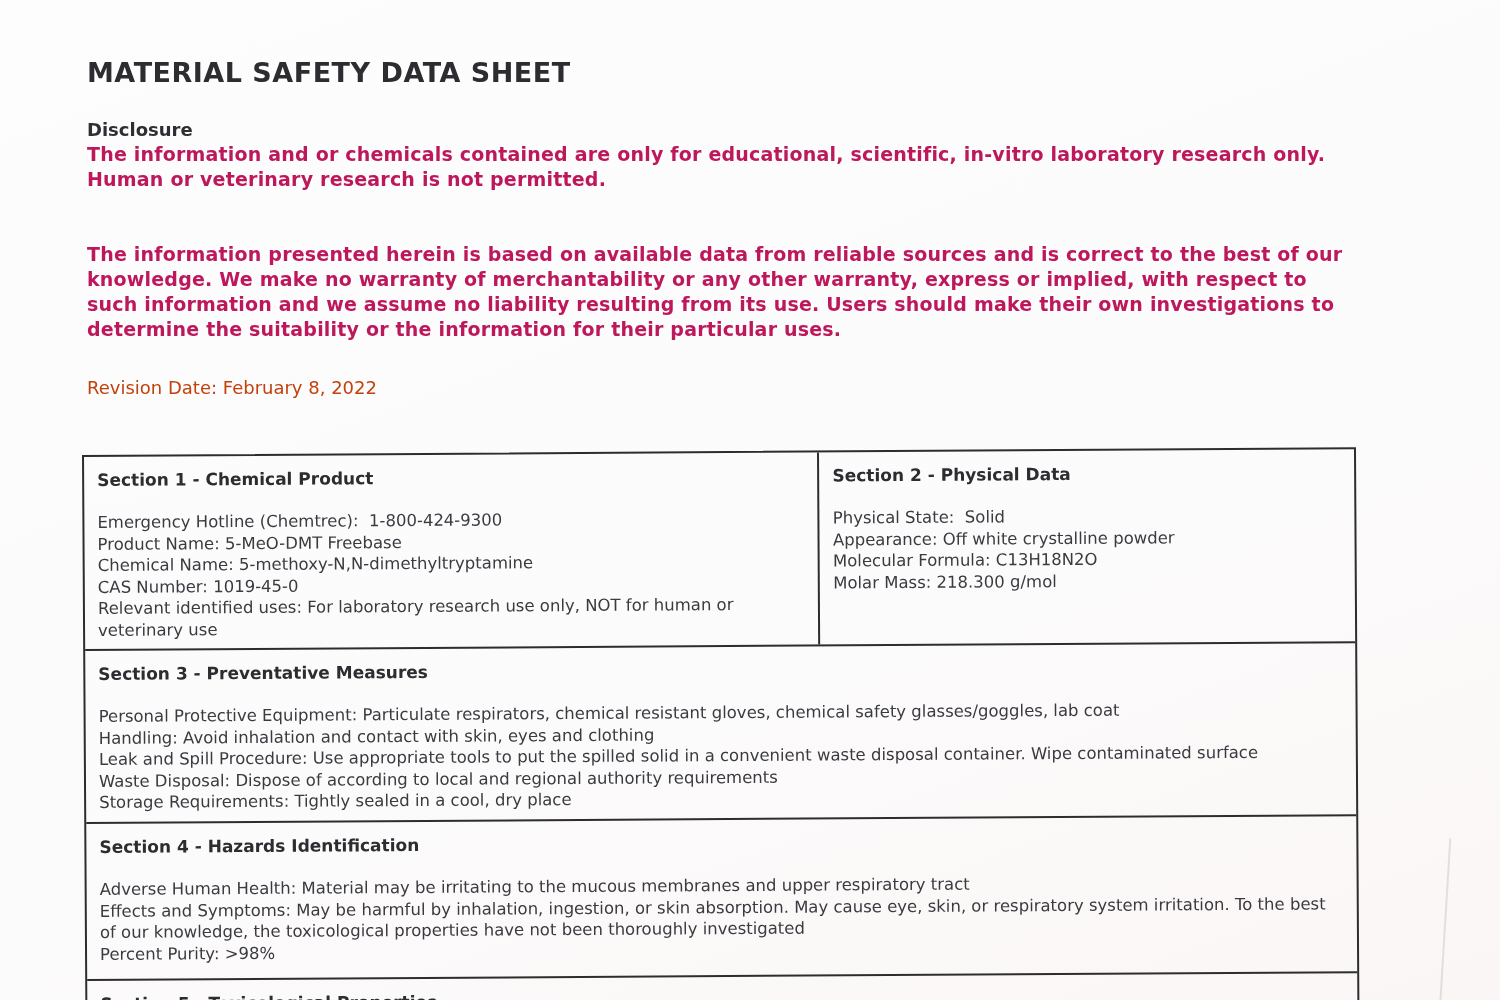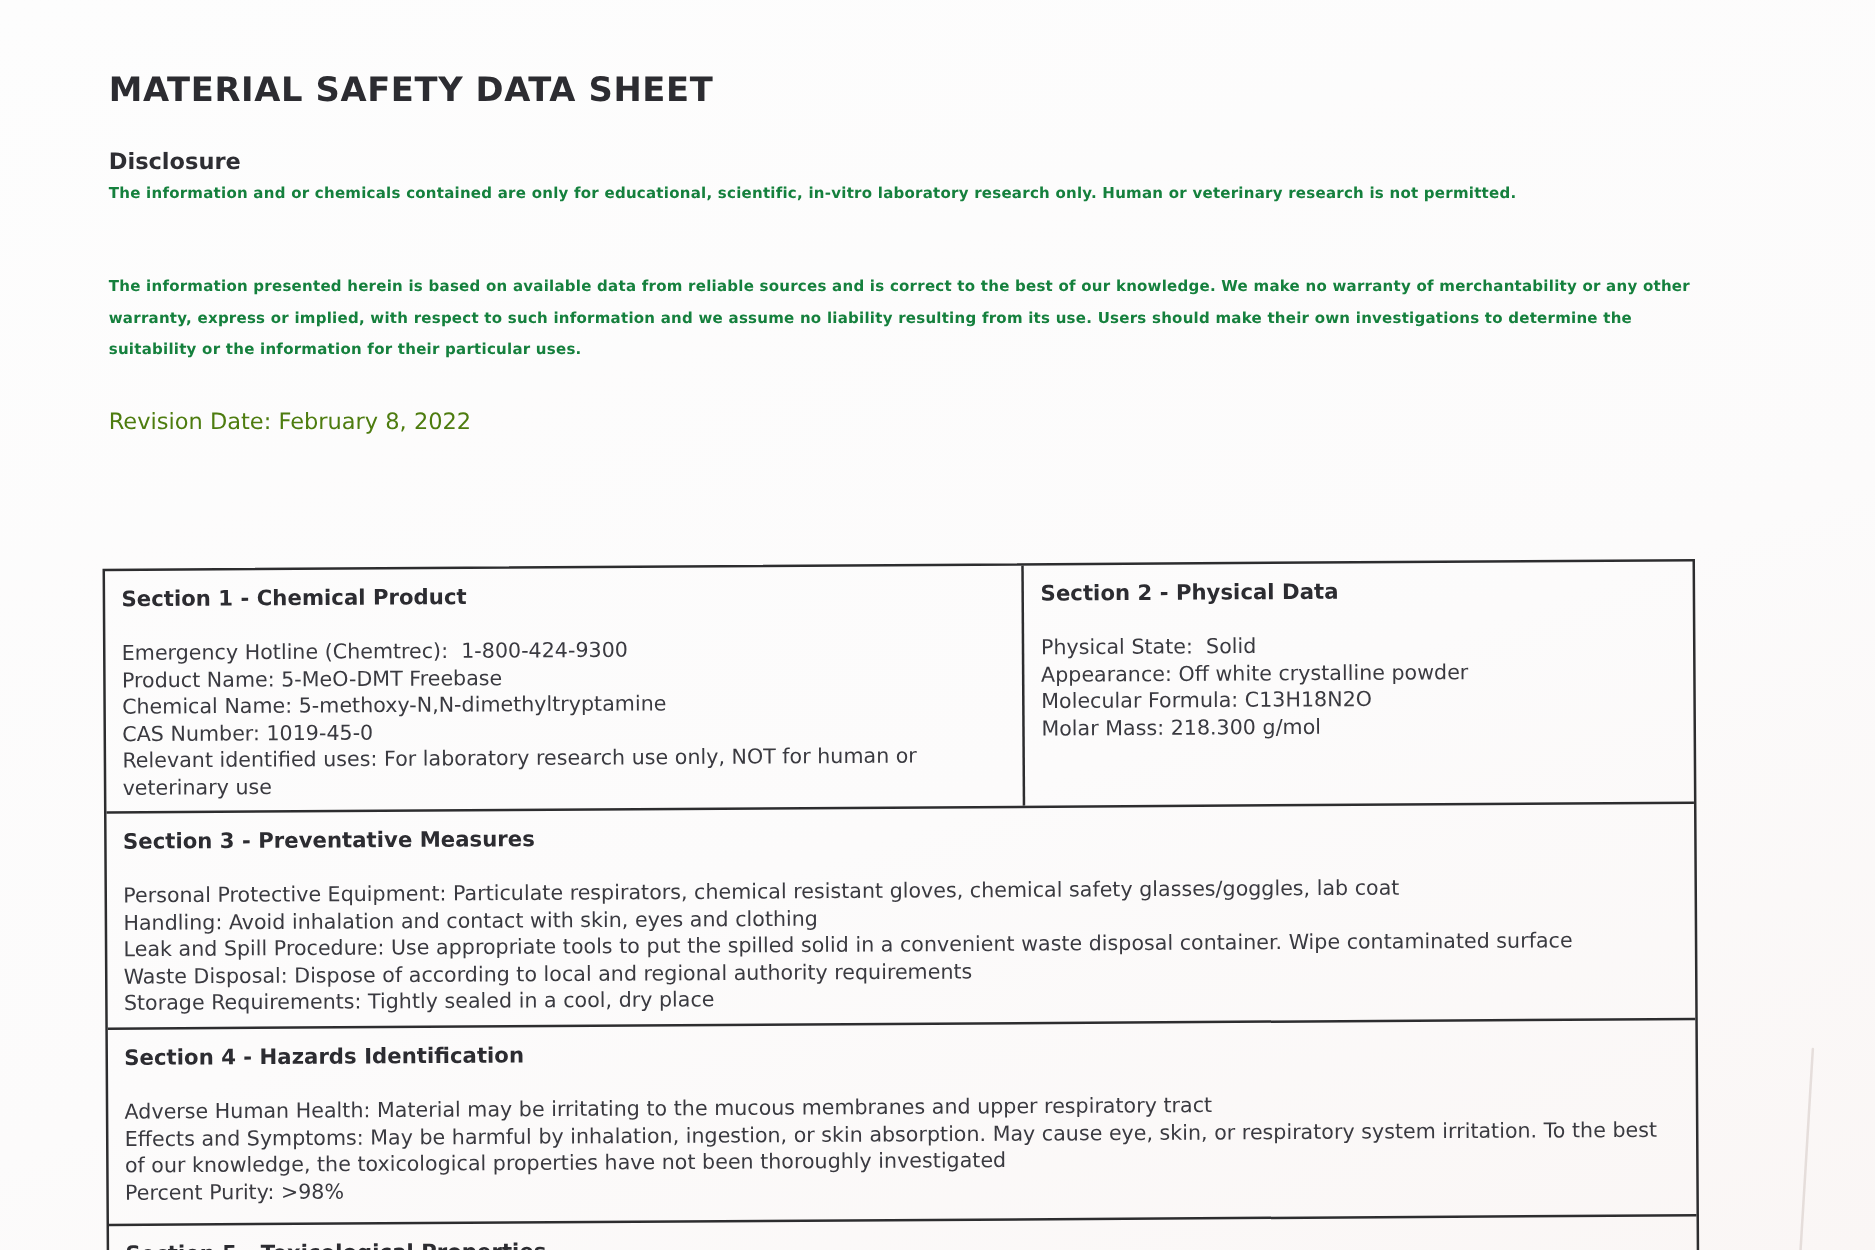--- a/index.html
+++ b/index.html
@@ -36,34 +36,34 @@
     color: #2c2c31;
   }
   .disclosure-heading {
     margin-top: 31px;
     font-size: 18px;
     font-weight: bold;
     color: #2e2e33;
   }
   .bold-para {
     margin: 0;
-    font-size: 12px;
+    font-size: 19px;
     font-weight: bold;
     line-height: 25px;
-    color: #15803d;
+    color: #be185d;
     max-width: 1270px;
     letter-spacing: 0.2px;
   }
   .para-1 { margin-top: 2px; }
   .para-2 { margin-top: 50px; }
   .revision-date {
     margin-top: 35px;
     font-size: 18px;
     font-weight: normal;
-    color: #4d7c0f;
+    color: #c2410c;
   }
   
   .msds-table {
     position: absolute;
     left: 82px;
     top: 455px;
     width: 1274px;
     border: 2px solid #2d2d2f;
     box-sizing: border-box;
     transform: rotate(-0.35deg);

